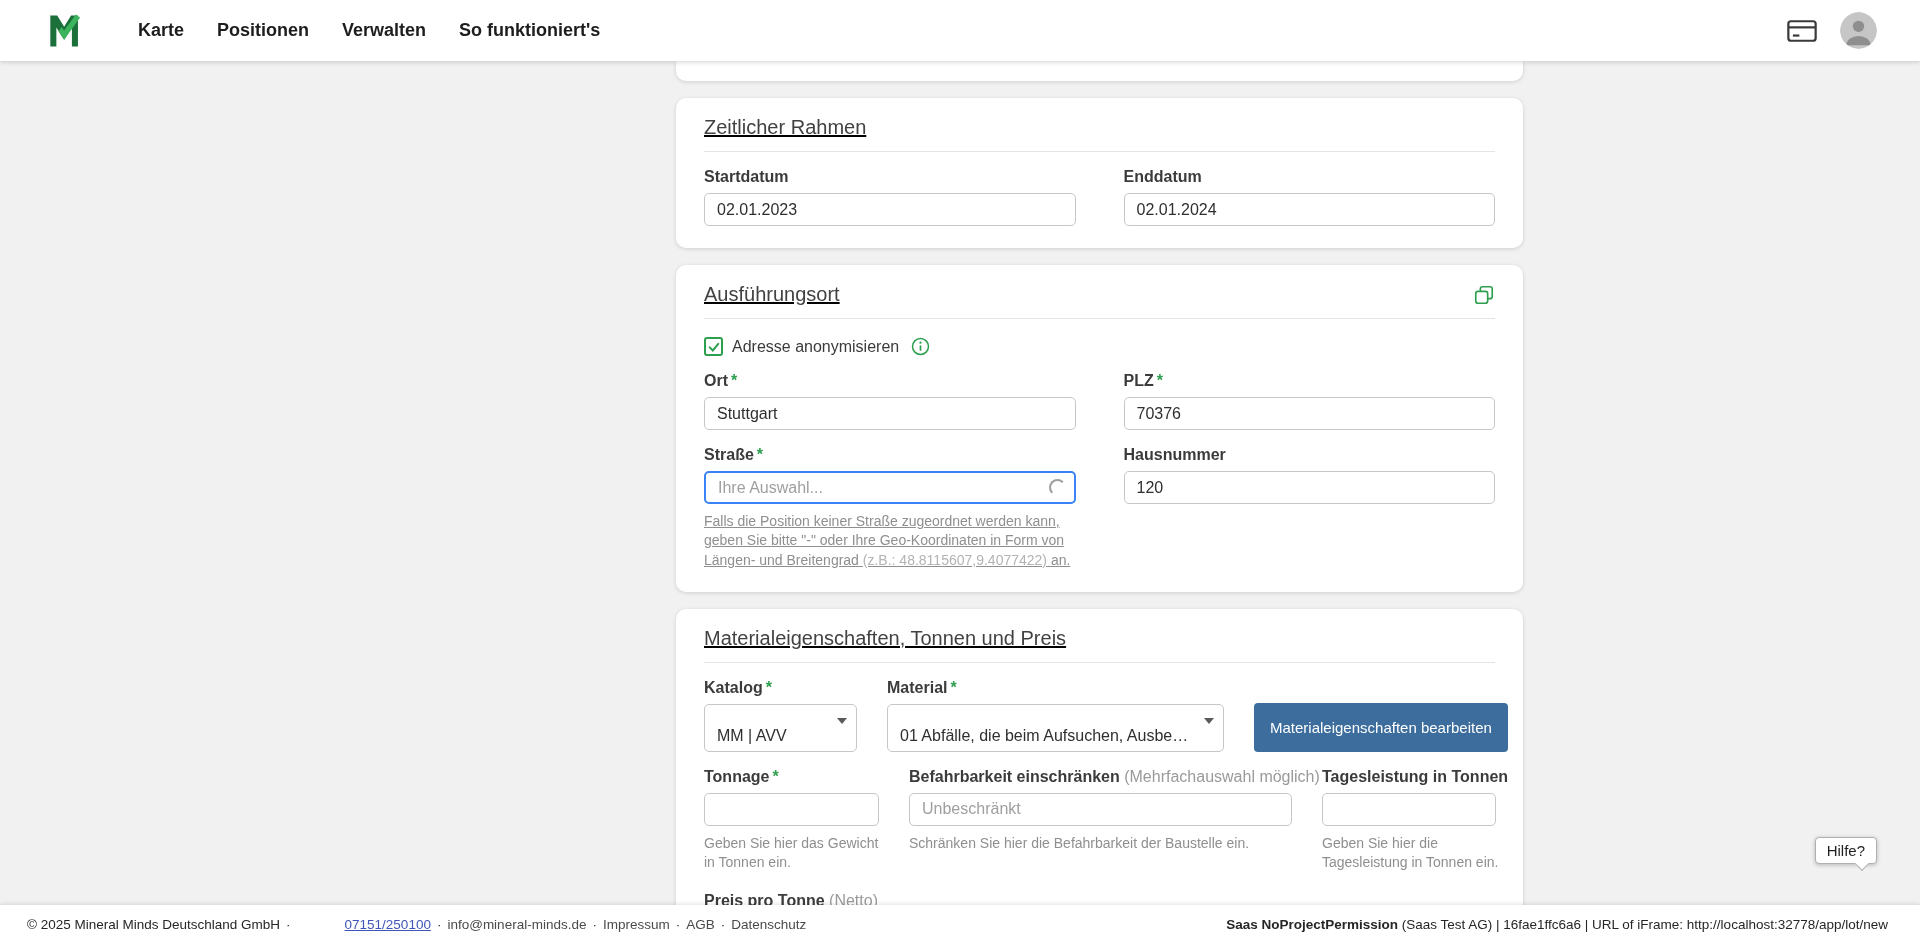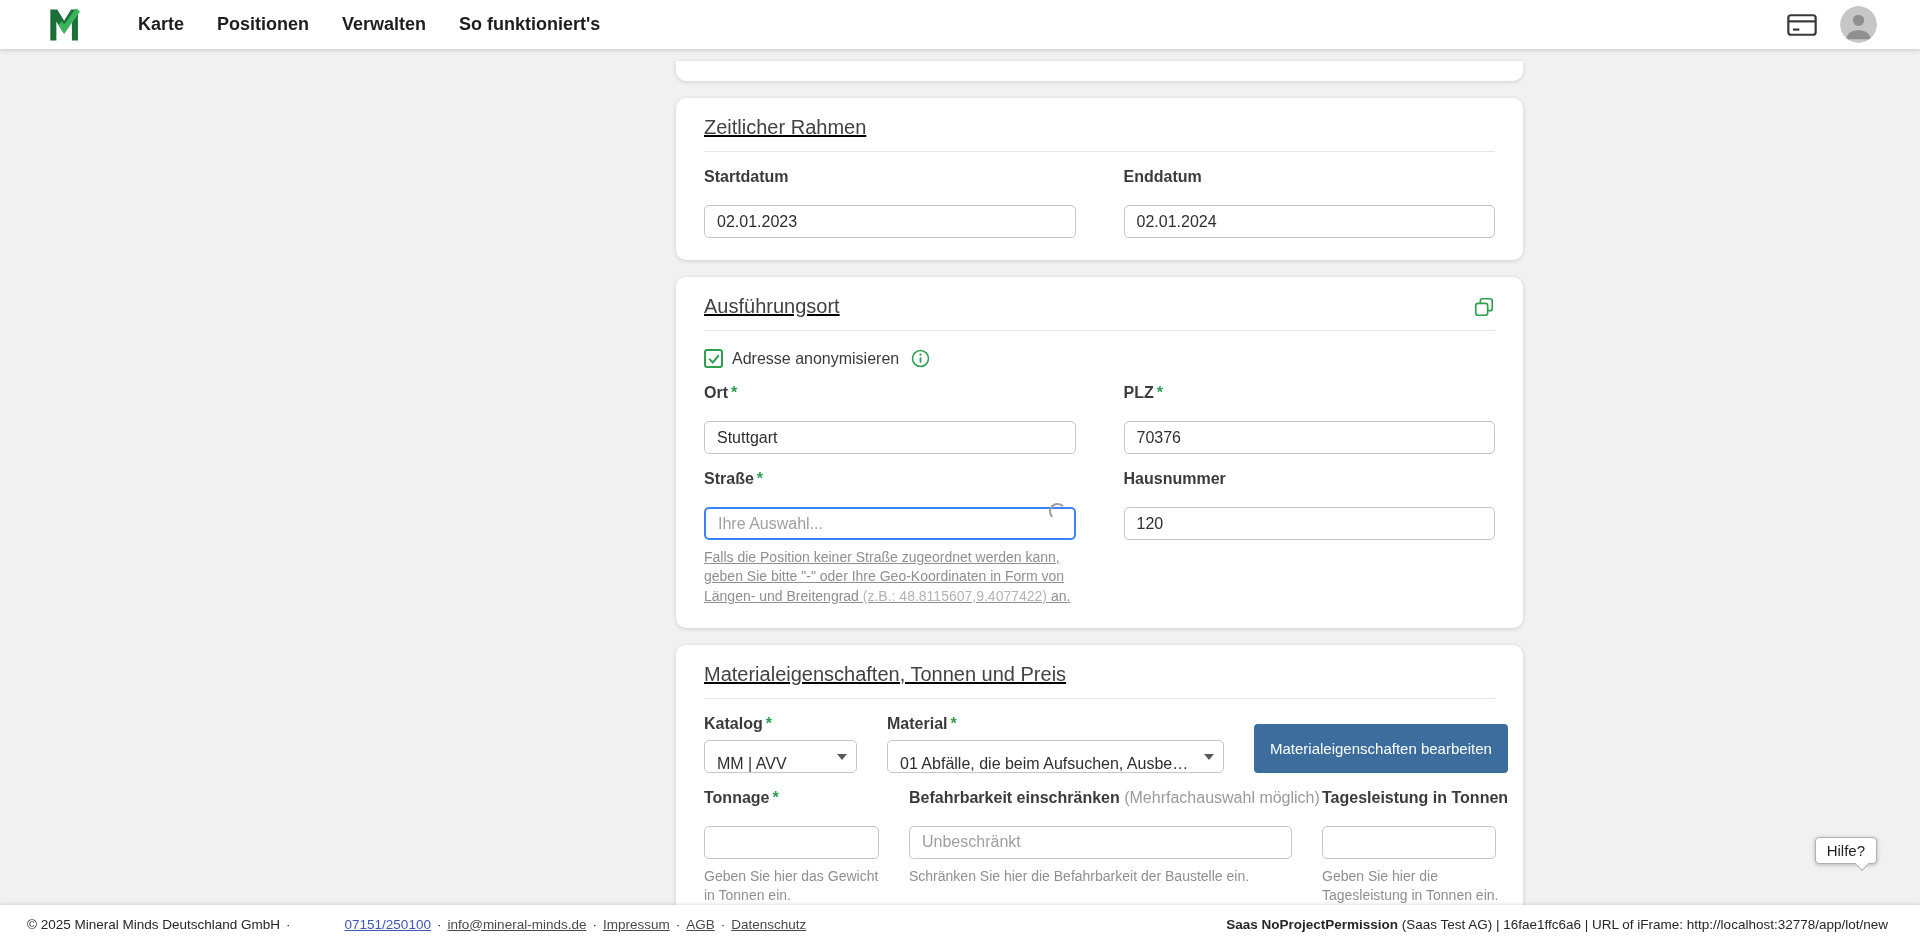--- a/index.html
+++ b/index.html
@@ -1,20 +1,20 @@
 <!DOCTYPE html>
 <html><head>
 <meta charset="utf-8">
 <style>
   * { margin:0; padding:0; box-sizing:border-box; }
   html,body { width:1920px; height:943px; overflow:hidden; background:#f1f1f1;
               font-family:"Liberation Sans", sans-serif; position:relative; }
 
   
-  .navbar { position:absolute; top:0; left:0; right:0; height:49px; background:#fff;
+  .navbar { position:absolute; top:0; left:0; right:0; height:61px; background:#fff;
             box-shadow:0 1px 5px rgba(0,0,0,.18); display:flex; align-items:center;
             padding:0 43px 0 46px; z-index:20; }
   .logo { width:40px; height:42px; display:flex; align-items:center; cursor:pointer; }
   .nav-links { display:flex; gap:33px; margin-left:52px; }
   .nav-link { font-size:18px; font-weight:600; color:#1d1d1d; text-decoration:none; cursor:pointer; }
   .nav-right { margin-left:auto; display:flex; align-items:center; gap:22px; }
   .billing-icon { width:32px; height:26px; display:flex; cursor:pointer; }
   .avatar { width:37px; height:37px; border-radius:50%; overflow:hidden; display:flex; cursor:pointer; }
 
   
@@ -25,41 +25,41 @@
   .card-head { display:flex; justify-content:space-between; align-items:center;
                border-bottom:1px solid #e4e4e4; padding-bottom:12px; padding-top:4px;text-decoration:underline; }
   .card-title { font-size:20px; font-weight:500; color:#424242; }
   .copy-icon { width:22px; height:22px; cursor:pointer; }
 
   .grid2 { display:grid; grid-template-columns:1fr 1fr; column-gap:48px; margin-top:16px; }
   .field-label { font-size:16px; font-weight:700; color:#3b3b3b; margin-bottom:7px; display:block; white-space:nowrap; }
   .label-light { font-weight:400; color:#9a9a9a; }
   .req { color:#2e9e4f; margin-left:3px; }
   .text-input { width:100%; height:33px; border:1px solid #c6c6c6; border-radius:5px;
-                padding:0 12px; font-size:16px; color:#2f2f2f; font-family:inherit; background:#fff; outline:none;margin-top:12px; }
+                padding:0 12px; font-size:16px; color:#2f2f2f; font-family:inherit; background:#fff; outline:none; }
   .text-input::placeholder { color:#9f9f9f; }
   .text-input.focused { border:2px solid #3b82f6; }
   .input-wrap { position:relative;text-decoration:underline; }
   .spinner { position:absolute; right:10px; top:8px; width:17px; height:17px; border-radius:50%;
              border:2px solid transparent; border-top-color:#9e9e9e; border-left-color:#9e9e9e;
              animation:spin 1s linear infinite; }
   @keyframes spin { to { transform:rotate(360deg); } }
 
   .checkbox-row { display:flex; align-items:center; gap:9px; margin-top:18px; }
   .checkbox { width:19px; height:19px; border:2px solid #2e9e4f; border-radius:3px; background:#fff;
               display:inline-flex; align-items:center; justify-content:center; cursor:pointer; flex:none; }
   .anonymize-label { font-size:16px; color:#3b3b3b; }
   .info-icon { width:19px; height:19px; display:inline-flex; cursor:pointer; margin-left:3px; }
 
   .hint { font-size:14px; color:#8f8f8f; line-height:1.38; margin-top:8px; max-width:395px;text-decoration:underline; }
   .hint .light { color:#b3b3b3; }
 
   .mat-row { display:grid; grid-template-columns:153px 337px auto; column-gap:30px; margin-top:16px; align-items:end; }
   .ton-row { display:grid; grid-template-columns:175px 383px 174px; column-gap:30px; margin-top:16px; }
-  .select { height:33px; border:1px solid #c6c6c6; border-radius:5px; display:flex; align-items:center;
+  .select { height:48px; border:1px solid #c6c6c6; border-radius:5px; display:flex; align-items:center;
             padding:16px 26px 0 12px; position:relative; font-size:16px; color:#2f2f2f; background:#fff; cursor:pointer; }
   .sel-text { white-space:nowrap; overflow:hidden; text-overflow:ellipsis; }
   .caret { position:absolute; right:9px; top:13px; width:0; height:0;
            border-left:5px solid transparent; border-right:5px solid transparent; border-top:6px solid #5a5a5a; }
   .btn-primary { height:49px; padding:0 16px; background:#3c6d9d; color:#fff; border:none; border-radius:4px;
                  font-size:15px; font-family:inherit; cursor:pointer; white-space:nowrap; justify-self:end; }
   .helper { font-size:14px; color:#8f8f8f; margin-top:8px; line-height:1.35; }
   .helper.wide { width:205px; }
   .preis-row { margin-top:20px; }
   .preis-input { width:245px; }
@@ -71,21 +71,21 @@
               box-shadow:0 1px 4px rgba(0,0,0,.25); z-index:31; cursor:pointer; }
   .help-tail { position:absolute; right:9px; bottom:-6px; width:10px; height:10px; background:#fff;
                border-right:1px solid #b0b0b0; border-bottom:1px solid #b0b0b0; transform:rotate(45deg); }
 
   
   .footer { position:absolute; left:0; right:0; bottom:0; height:38px; background:#fff;
             box-shadow:0 -1px 4px rgba(0,0,0,.12); display:flex; align-items:center;
             justify-content:space-between; padding:0 32px 0 27px; font-size:13.5px; color:#262626; z-index:30; }
   .f-left { display:flex; align-items:center; gap:6px; white-space:nowrap; }
   .f-phone { color:#4155b8; text-decoration:underline; cursor:pointer;padding-left:48px; }
-  .f-link { color:#4a4a4a; text-decoration:underline; cursor:pointer; }
+  .f-link { color:#4a4a4a; cursor:pointer; }
   .f-right { white-space:nowrap; }
   .f-right-bold { font-weight:700; }
 </style>
 </head>
 <body>
 
 <header class="navbar">
   <div class="logo">
     <svg viewBox="0 0 44 46" width="38" height="40">
       <path d="M5 5 V41 H12 V19 L21 33 L30 19 V41 H37 V5 H29 L21 18 L13 5 Z" fill="#1b6f39"></path>

